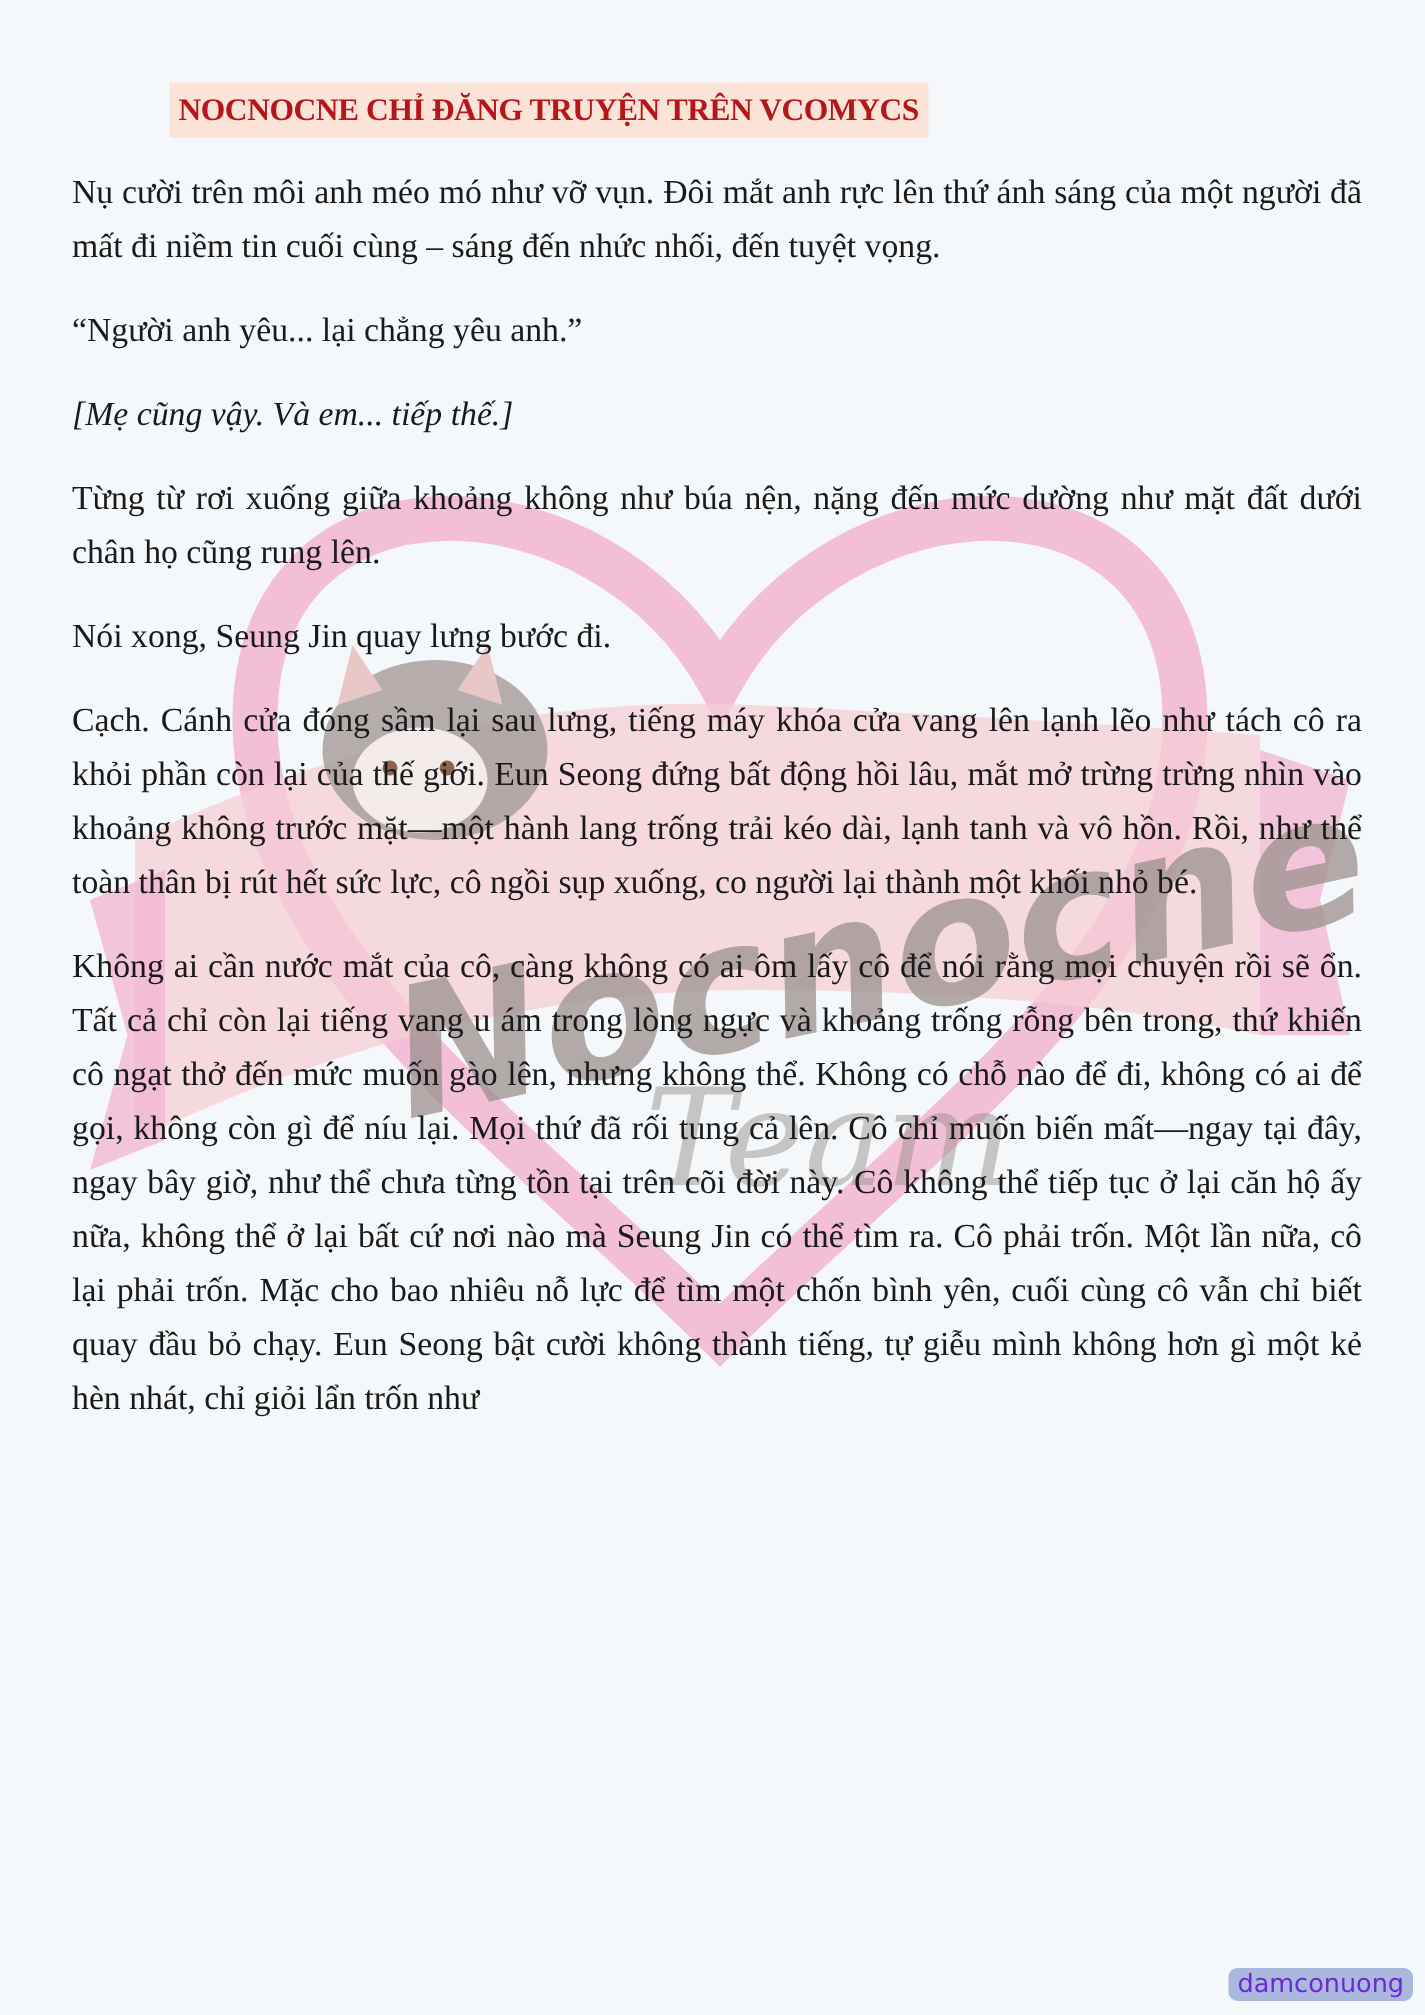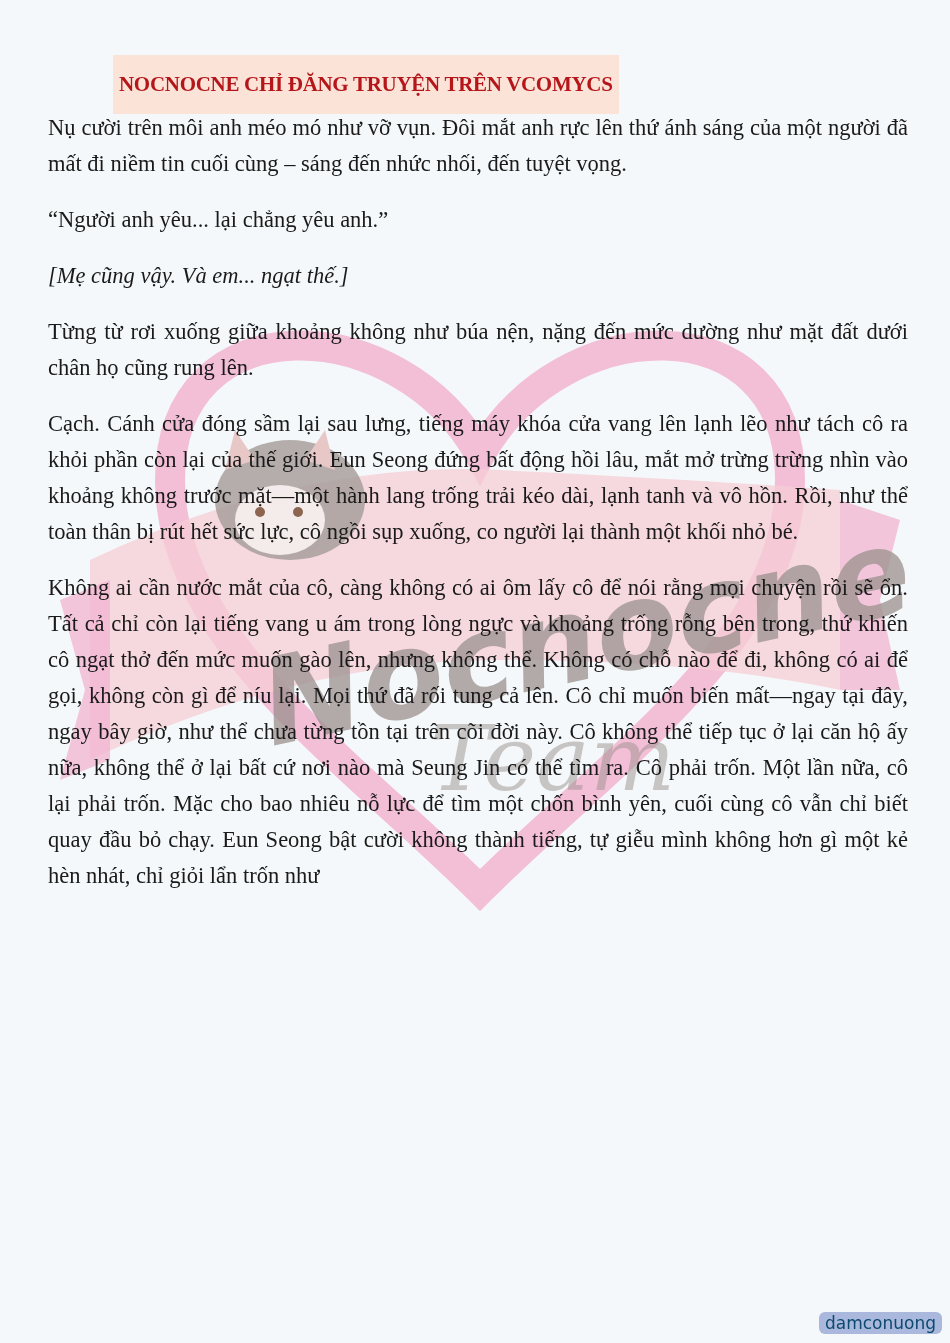--- a/index.html
+++ b/index.html
@@ -10,21 +10,21 @@
       font-family: "Liberation Serif", "DejaVu Serif", serif;
       color: #1a1a1a;
     }
     .watermark {
       position: absolute; left: 0; top: 0; width: 950px; height: 1343px;
       pointer-events: none; z-index: 0;
     }
     .banner {
       position: absolute; left: 113px; top: 55px;
       background: #fbe3d8;
-      padding: 17px 6px;
+      padding: 6px 6px;
       color: #b5161a;
       font-weight: bold;
       font-size: 21px;
       letter-spacing: -0.3px;
       z-index: 2;
     }
     .content {
       position: absolute; left: 48px; top: 110px; width: 860px;
       z-index: 2;
       font-size: 22.5px;
@@ -34,21 +34,21 @@
     .content p.italic { font-style: italic; }
     .inline-italic { font-style: italic; }
     .footer-logo {
       position: absolute; left: 18px; top: 1374px; z-index: 2;
       font-family: "DejaVu Sans", sans-serif; font-style: italic; font-weight: bold;
       font-size: 40px; color: #737373; letter-spacing: -1px;
     }
     .footer-tag {
       position: absolute; right: 8px; top: 1312px; z-index: 2;
       font-family: "DejaVu Sans", sans-serif;
-      font-size: 17px; color: #0c4a6e;
+      font-size: 17px; color: #6d28d9;
       background: #a9b8dc; border-radius: 6px; padding: 1px 6px;
     }
   </style>
 </head>
 <body>
 
 <svg class="watermark" viewBox="0 0 950 1343">
 
   <path d="M480 455 C 400 310, 170 300, 170 480 C 170 640, 350 760, 480 890 C 610 760, 790 640, 790 480 C 790 300, 560 310, 480 455 Z" fill="none" stroke="#f2b8d2" stroke-width="30" opacity="0.9"></path>
 
@@ -65,20 +65,21 @@
 
   <text x="250" y="700" font-family="DejaVu Sans, sans-serif" font-weight="bold" font-style="italic" font-size="120" fill="#9b918f" opacity="0.75" transform="rotate(-12 480 620)">Nocnocne</text>
   <text x="430" y="790" font-family="DejaVu Serif, serif" font-style="italic" font-size="90" fill="#9b918f" opacity="0.5">Team</text>
 </svg>
 
 <div class="banner">NOCNOCNE CHỈ ĐĂNG TRUYỆN TRÊN VCOMYCS</div>
 
 <div class="content">
   <p>Nụ cười trên môi anh méo mó như vỡ vụn. Đôi mắt anh rực lên thứ ánh sáng của một người đã mất đi niềm tin cuối cùng – sáng đến nhức nhối, đến tuyệt vọng.</p>
   <p>“Người anh yêu... lại chẳng yêu anh.”</p>
-  <p class="italic">[Mẹ cũng vậy. Và em... ngạt thế.]</p>
+  <p class="italic">[Mẹ cũng vậy. Và em... tiếp thế.]</p>
   <p>Từng từ rơi xuống giữa khoảng không như búa nện, nặng đến mức dường như mặt đất dưới chân họ cũng rung lên.</p>
+  <p>Nói xong, Seung Jin quay lưng bước đi.</p>
   <p>Cạch. Cánh cửa đóng sầm lại sau lưng, tiếng máy khóa cửa vang lên lạnh lẽo như tách cô ra khỏi phần còn lại của thế giới. Eun Seong đứng bất động hồi lâu, mắt mở trừng trừng nhìn vào khoảng không trước mặt—một hành lang trống trải kéo dài, lạnh tanh và vô hồn. Rồi, như thể toàn thân bị rút hết sức lực, cô ngồi sụp xuống, co người lại thành một khối nhỏ bé.</p>
   <p>Không ai cần nước mắt của cô, càng không có ai ôm lấy cô để nói rằng mọi chuyện rồi sẽ ổn. Tất cả chỉ còn lại tiếng vang u ám trong lòng ngực và khoảng trống rỗng bên trong, thứ khiến cô ngạt thở đến mức muốn gào lên, nhưng không thể. Không có chỗ nào để đi, không có ai để gọi, không còn gì để níu lại. Mọi thứ đã rối tung cả lên. Cô chỉ muốn biến mất—ngay tại đây, ngay bây giờ, như thể chưa từng tồn tại trên cõi đời này. Cô không thể tiếp tục ở lại căn hộ ấy nữa, không thể ở lại bất cứ nơi nào mà Seung Jin có thể tìm ra. Cô phải trốn. Một lần nữa, cô lại phải trốn. Mặc cho bao nhiêu nỗ lực để tìm một chốn bình yên, cuối cùng cô vẫn chỉ biết quay đầu bỏ chạy. Eun Seong bật cười không thành tiếng, tự giễu mình không hơn gì một kẻ hèn nhát, chỉ giỏi lẩn trốn như</p>
 </div>
 
 <div class="footer-logo">Vcomycs</div>
 <div class="footer-tag">damconuong</div>
 
 </body></html>

